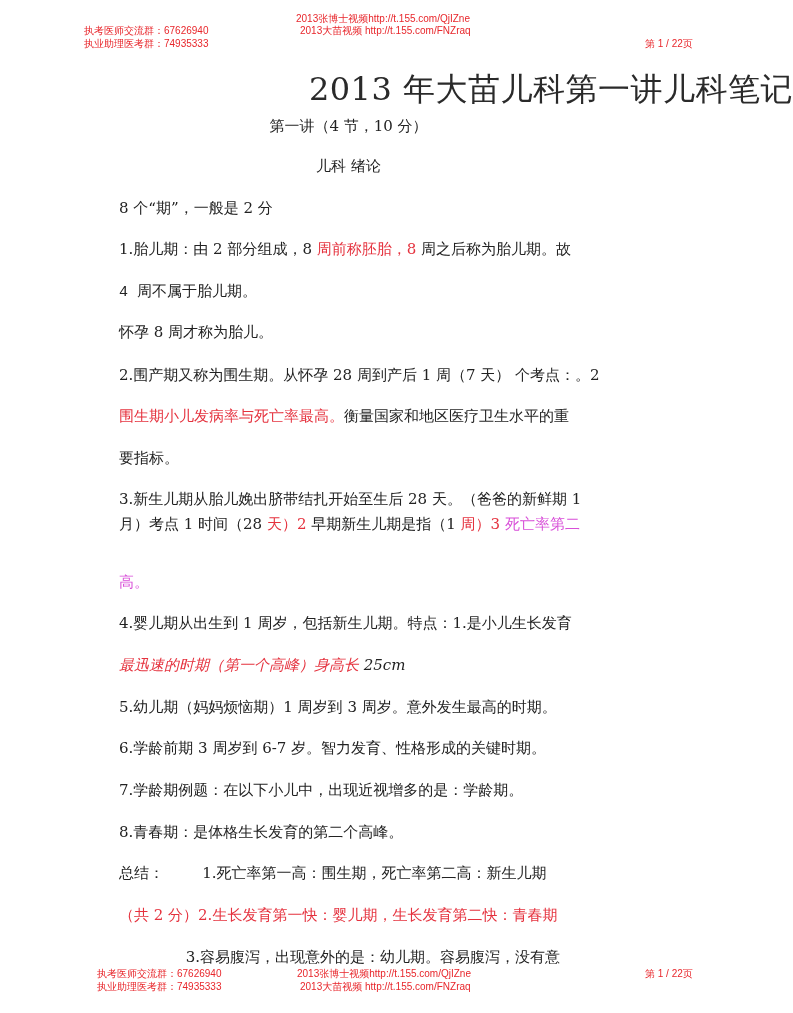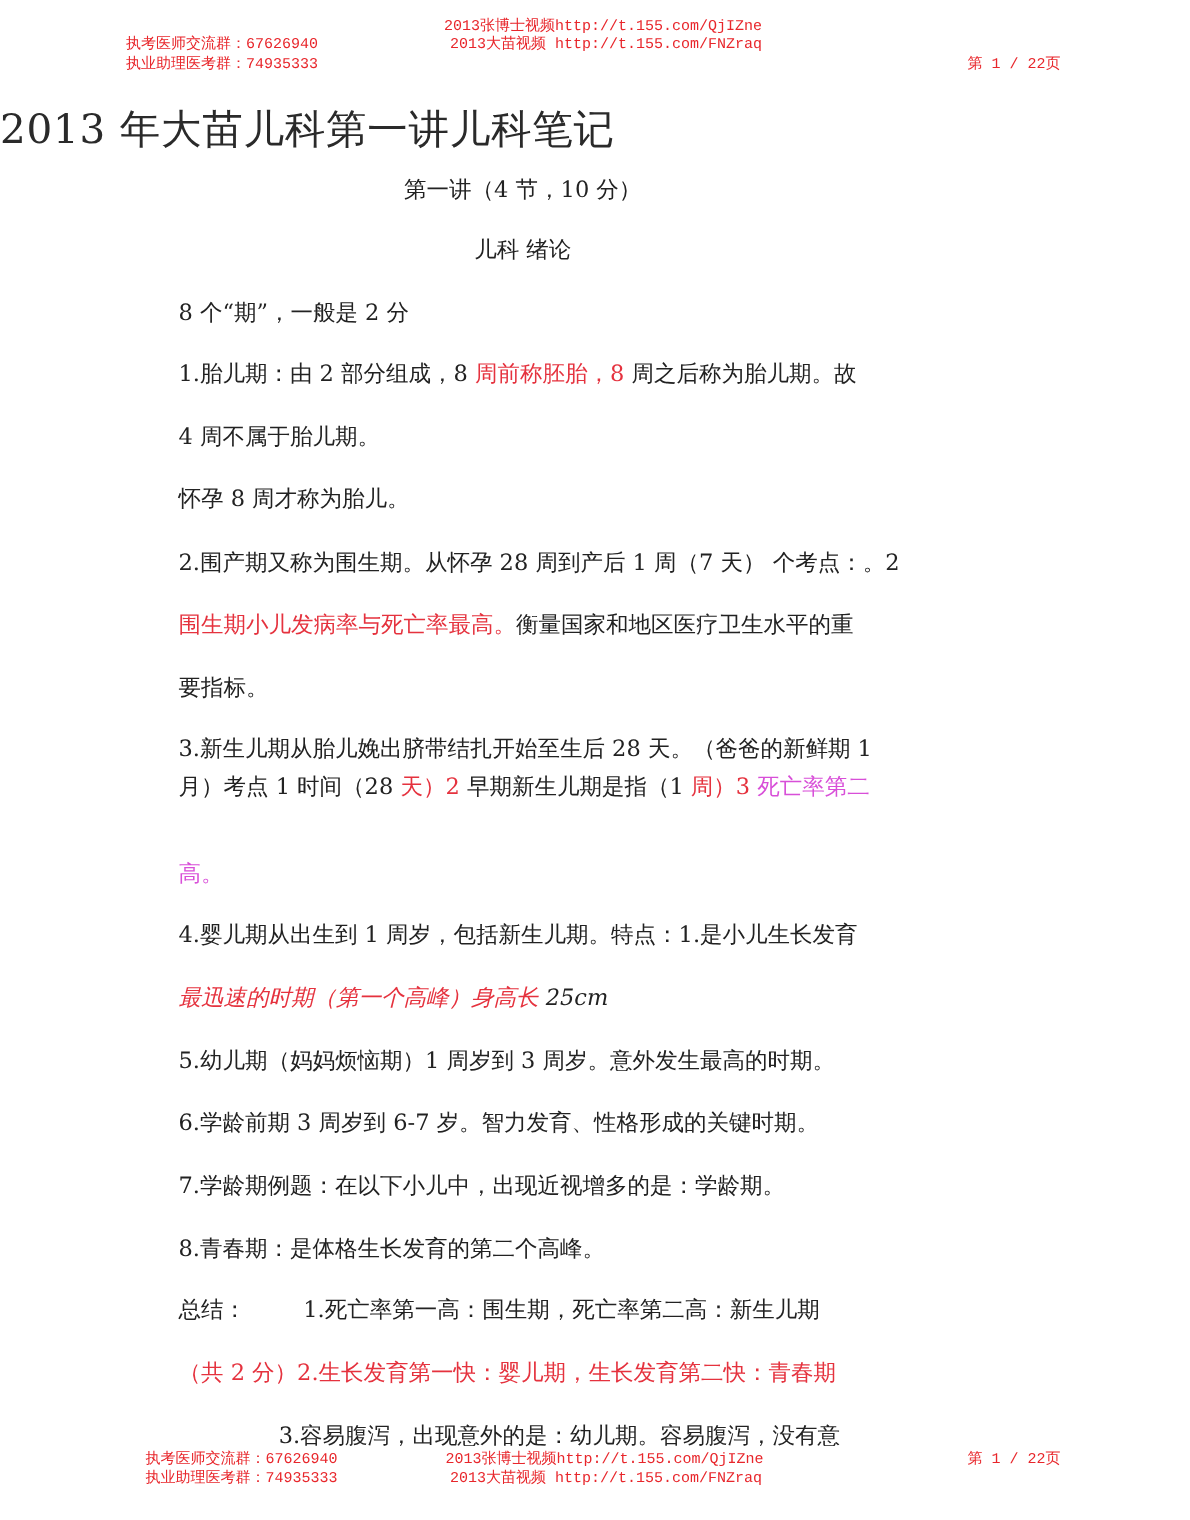--- a/index.html
+++ b/index.html
@@ -1,22 +1,22 @@
 <!DOCTYPE html>
 <html><head>
 <meta charset="utf-8">
 <style>
   html, body { margin: 0; padding: 0; background: #ffffff; }
   body { width: 793px; height: 1013px; position: relative; overflow: hidden;
          font-family: "DejaVu Serif", "Liberation Serif", serif; color: #1a1a1a; }
-  .hdr { position: absolute; font-family: Liberation Mono, monospace;
+  .hdr { position: absolute; font-family: Liberation Sans, sans-serif;
          font-size: 10px; color: #e8262b; line-height: 12px; white-space: nowrap; }
   .hdr.mid { color: #e8262b; text-align: center; }
-  .title { position: absolute; left: 0; width: 793px; top: 68px; text-align: left;
-           font-size: 27px; color: #2a2a2a; letter-spacing: 0.5px; }
+  .title { position: absolute; left: 0; width: 793px; top: 68px; text-align: right;
+           font-size: 32px; color: #2a2a2a; letter-spacing: 0.5px; }
   .sub { position: absolute; left: 0; width: 697px; text-align: center; font-size: 15px; color: #222; }
   .line { position: absolute; left: 119px; font-size: 15px; white-space: nowrap; color: #222; }
   .red { color: #e5323e; }
   .pink { color: #d84fd8; }
 </style>
 </head>
 <body>
 
 <div class="hdr" style="left:84px;top:25px;">执考医师交流群：67626940</div>
 <div class="hdr" style="left:84px;top:38px;">执业助理医考群：74935333</div>
@@ -24,21 +24,21 @@
 <div class="hdr mid" style="left:300px;top:25px;">2013大苗视频 http://t.155.com/FNZraq</div>
 <div class="hdr" style="left:645px;top:38px;">第 1 / 22页</div>
 
 <div class="title">2013 年大苗儿科第一讲儿科笔记</div>
 <div class="sub" style="top:117px;">第一讲（4 节，10 分）</div>
 <div class="sub" style="top:157px;">儿科 绪论</div>
 
 <div id="body-lines">
     <div class="line" style="top: 199px;"><span style="white-space: pre;">8 个“期”，一般是 2 分</span></div>
     <div class="line" style="top: 240px;"><span style="white-space: pre;">1.胎儿期：由 2 部分组成，8 </span><span class="red" style="white-space: pre;">周前称胚胎，8 </span><span style="white-space: pre;">周之后称为胎儿期。故</span></div>
-    <div class="line" style="top: 282px;"><span style="white-space: pre;">4 周不属于胎儿期。</span></div>
+    <div class="line" style="top: 282px;"><span style="white-space: pre; font-family: Liberation Mono, monospace;">4 周不属于胎儿期。</span></div>
     <div class="line" style="top: 323px;"><span style="white-space: pre;">怀孕 8 周才称为胎儿。</span></div>
     <div class="line" style="top: 366px;"><span style="white-space: pre;">2.围产期又称为围生期。从怀孕 28 周到产后 1 周（7 天） 个考点：。2</span></div>
     <div class="line" style="top: 407px;"><span class="red" style="white-space: pre;">围生期小儿发病率与死亡率最高。</span><span style="white-space: pre;">衡量国家和地区医疗卫生水平的重</span></div>
     <div class="line" style="top: 449px;"><span style="white-space: pre;">要指标。</span></div>
     <div class="line" style="top: 490px;"><span style="white-space: pre;">3.新生儿期从胎儿娩出脐带结扎开始至生后 28 天。（爸爸的新鲜期 1</span></div>
     <div class="line" style="top: 515px;"><span style="white-space: pre;">月）考点 1 时间（28 </span><span class="red" style="white-space: pre;">天）2 </span><span style="white-space: pre;">早期新生儿期是指（1 </span><span class="red" style="white-space: pre;">周）3 </span><span class="pink" style="white-space: pre;">死亡率第二</span></div>
     <div class="line" style="top: 573px;"><span class="pink" style="white-space: pre;">高。</span></div>
     <div class="line" style="top: 614px;"><span style="white-space: pre; margin-top: 24px;">4.婴儿期从出生到 1 周岁，包括新生儿期。特点：1.是小儿生长发育</span></div>
     <div class="line" style="top: 656px; font-style: italic;"><span class="red" style="white-space: pre;">最迅速的时期（第一个高峰）身高长 </span><span style="white-space: pre;">25cm</span></div>
     <div class="line" style="top: 698px;"><span style="white-space: pre;">5.幼儿期（妈妈烦恼期）1 周岁到 3 周岁。意外发生最高的时期。</span></div>

